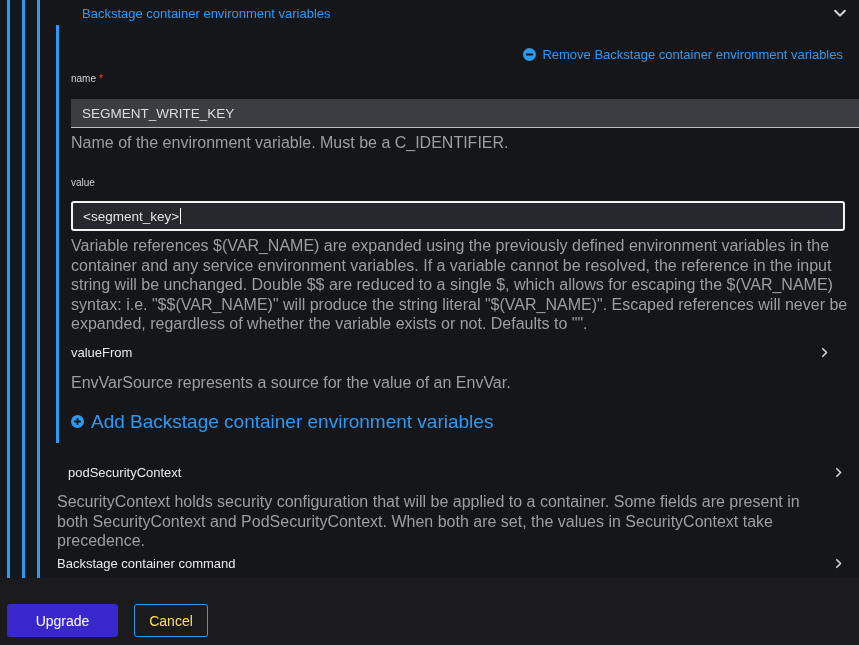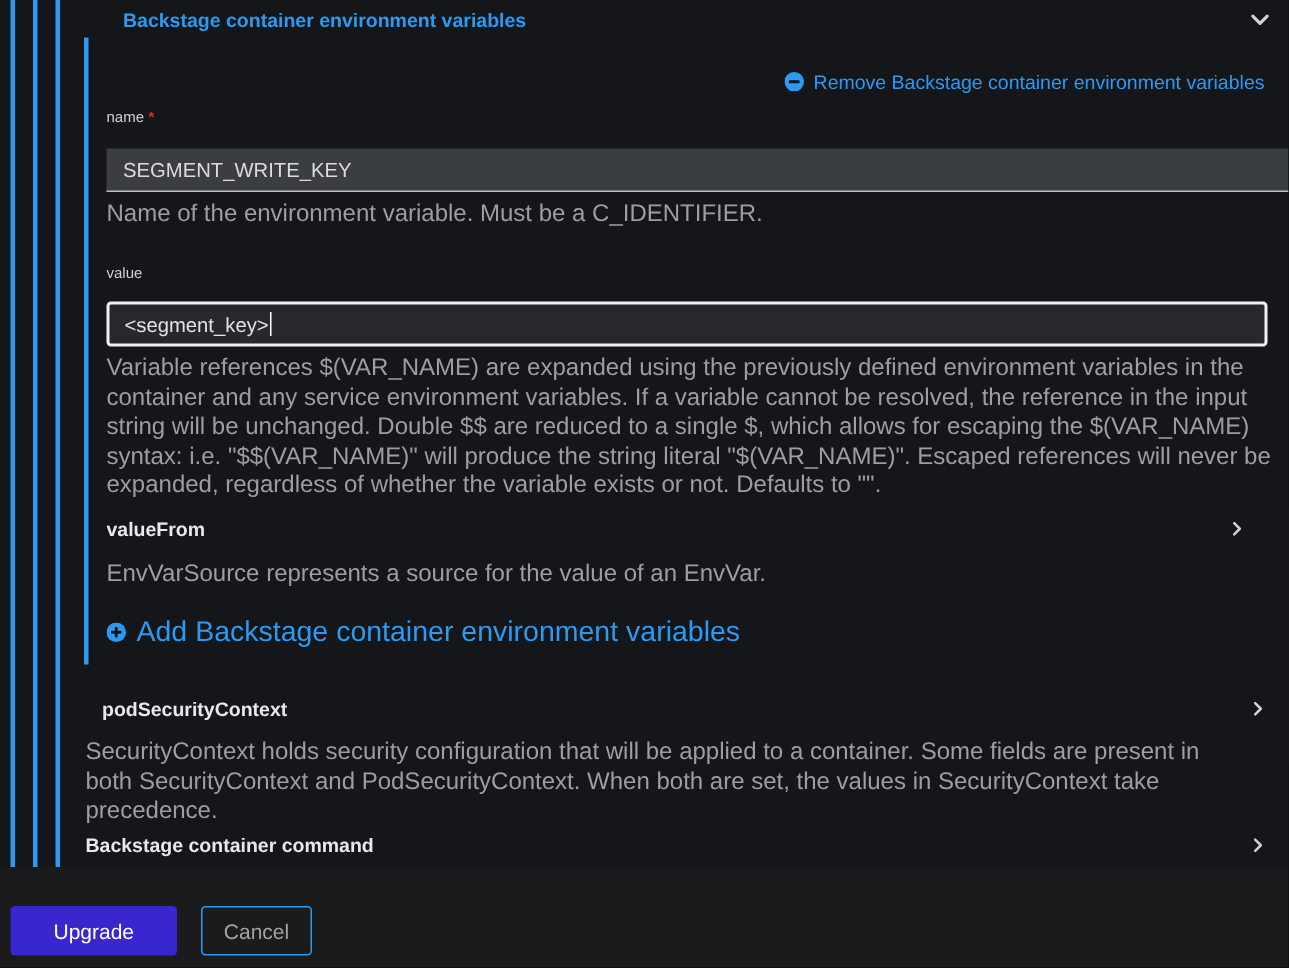--- a/index.html
+++ b/index.html
@@ -11,21 +11,21 @@
   }
   
   .vbar { position:absolute; top:0; width:3px; height:578px; background:#2b9af3; }
   .vbar.b1 { left:7px; } .vbar.b2 { left:22px; } .vbar.b3 { left:37px; }
   .vbar.b4 { left:56px; top:25px; height:418px; }
 
   
   .accordion-header {
     position:absolute; left:57px; top:4px; right:12px; height:18px;
     display:flex; justify-content:space-between; align-items:center;
-    color:#2b9af3; font-size:13px; font-weight:bold; cursor:pointer;padding-left:25px;
+    color:#2b9af3; font-size:13px; font-weight:normal; cursor:pointer;padding-left:25px;
   }
   .accordion-header .chev { color:#d2d2d5; display:flex; align-items:center; }
 
   
   .remove-row {
     position:absolute; top:46px; right:16px; height:17px;
     display:flex; align-items:center; gap:6px;
     color:#2b9af3; font-size:13px; cursor:pointer;
   }
 
@@ -51,41 +51,41 @@
   .caret { display:inline-block; width:1px; height:16px; background:#ffffff; margin-left:1px; }
 
   .help { position:absolute; color:#9b9ea4; font-size:16px; line-height:19.5px; }
   .help.name-help  { left:71px; top:133px; width:774px; }
   .help.value-help { left:71px; top:236px; width:778px; }
   .help.vf-desc    { left:71px; top:373px; width:760px; }
   .help.ps-desc    { left:57px; top:492px; width:762px; }
 
   .section-row {
     position:absolute; display:flex; justify-content:space-between; align-items:center;
-    color:#e9e9ea; font-size:13px; font-weight:bold; cursor:pointer; height:16px;
+    color:#e9e9ea; font-size:13px; font-weight:normal; cursor:pointer; height:16px;
   }
   .section-row .chev { color:#d2d2d5; display:flex; align-items:center; }
   .row-valuefrom { left:71px; right:29px; top:344px; }
   .row-podsec    { left:68px; right:15px; top:464px; }
   .row-command   { left:57px; right:15px; top:555px; }
 
   .add-row {
     position:absolute; left:71px; top:413px; height:17px;
     display:flex; align-items:center; gap:7px;
     color:#2b9af3; font-size:19px; cursor:pointer;
   }
 
   .footer {
     position:absolute; left:0; right:0; top:578px; height:67px;
     background:#1b1b1e;
   }
   .btn { position:absolute; top:26px; height:33px; border-radius:3px;
          font-family:"Liberation Sans", sans-serif; font-size:14px; cursor:pointer; }
   .btn-upgrade { left:7px; width:111px; background:#3727cd; color:#ffffff; border:none; }
-  .btn-cancel  { left:134px; width:74px; background:transparent; color:#a3a3a3; border:1px solid #2b9af3; }
+  .btn-cancel  { left:134px; width:74px; background:transparent; color:#fde047; border:1px solid #2b9af3; }
 
   svg { display:block; }
 </style>
 </head>
 <body>
 
 <div class="screen">
 
   <div class="vbar b1"></div>
   <div class="vbar b2"></div>

